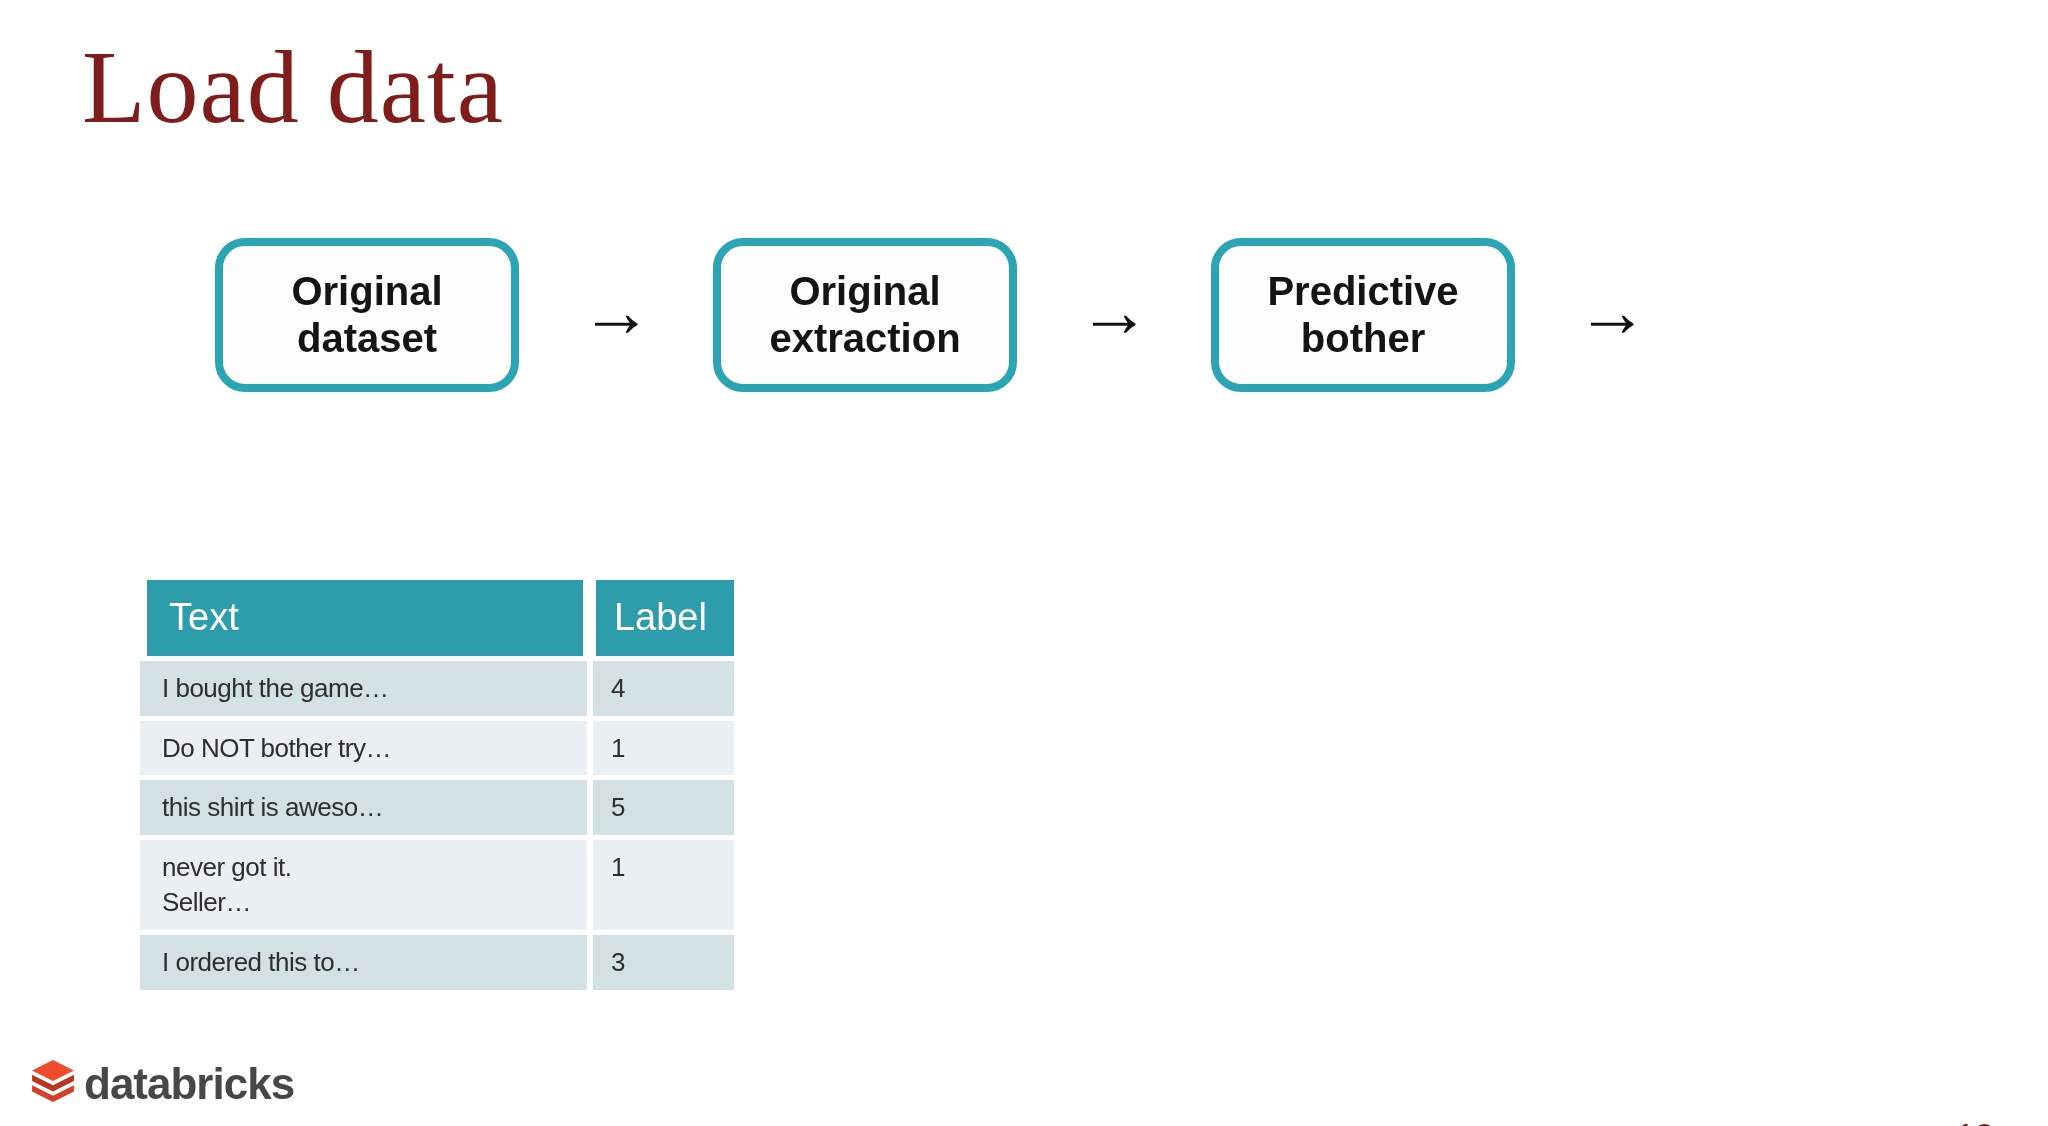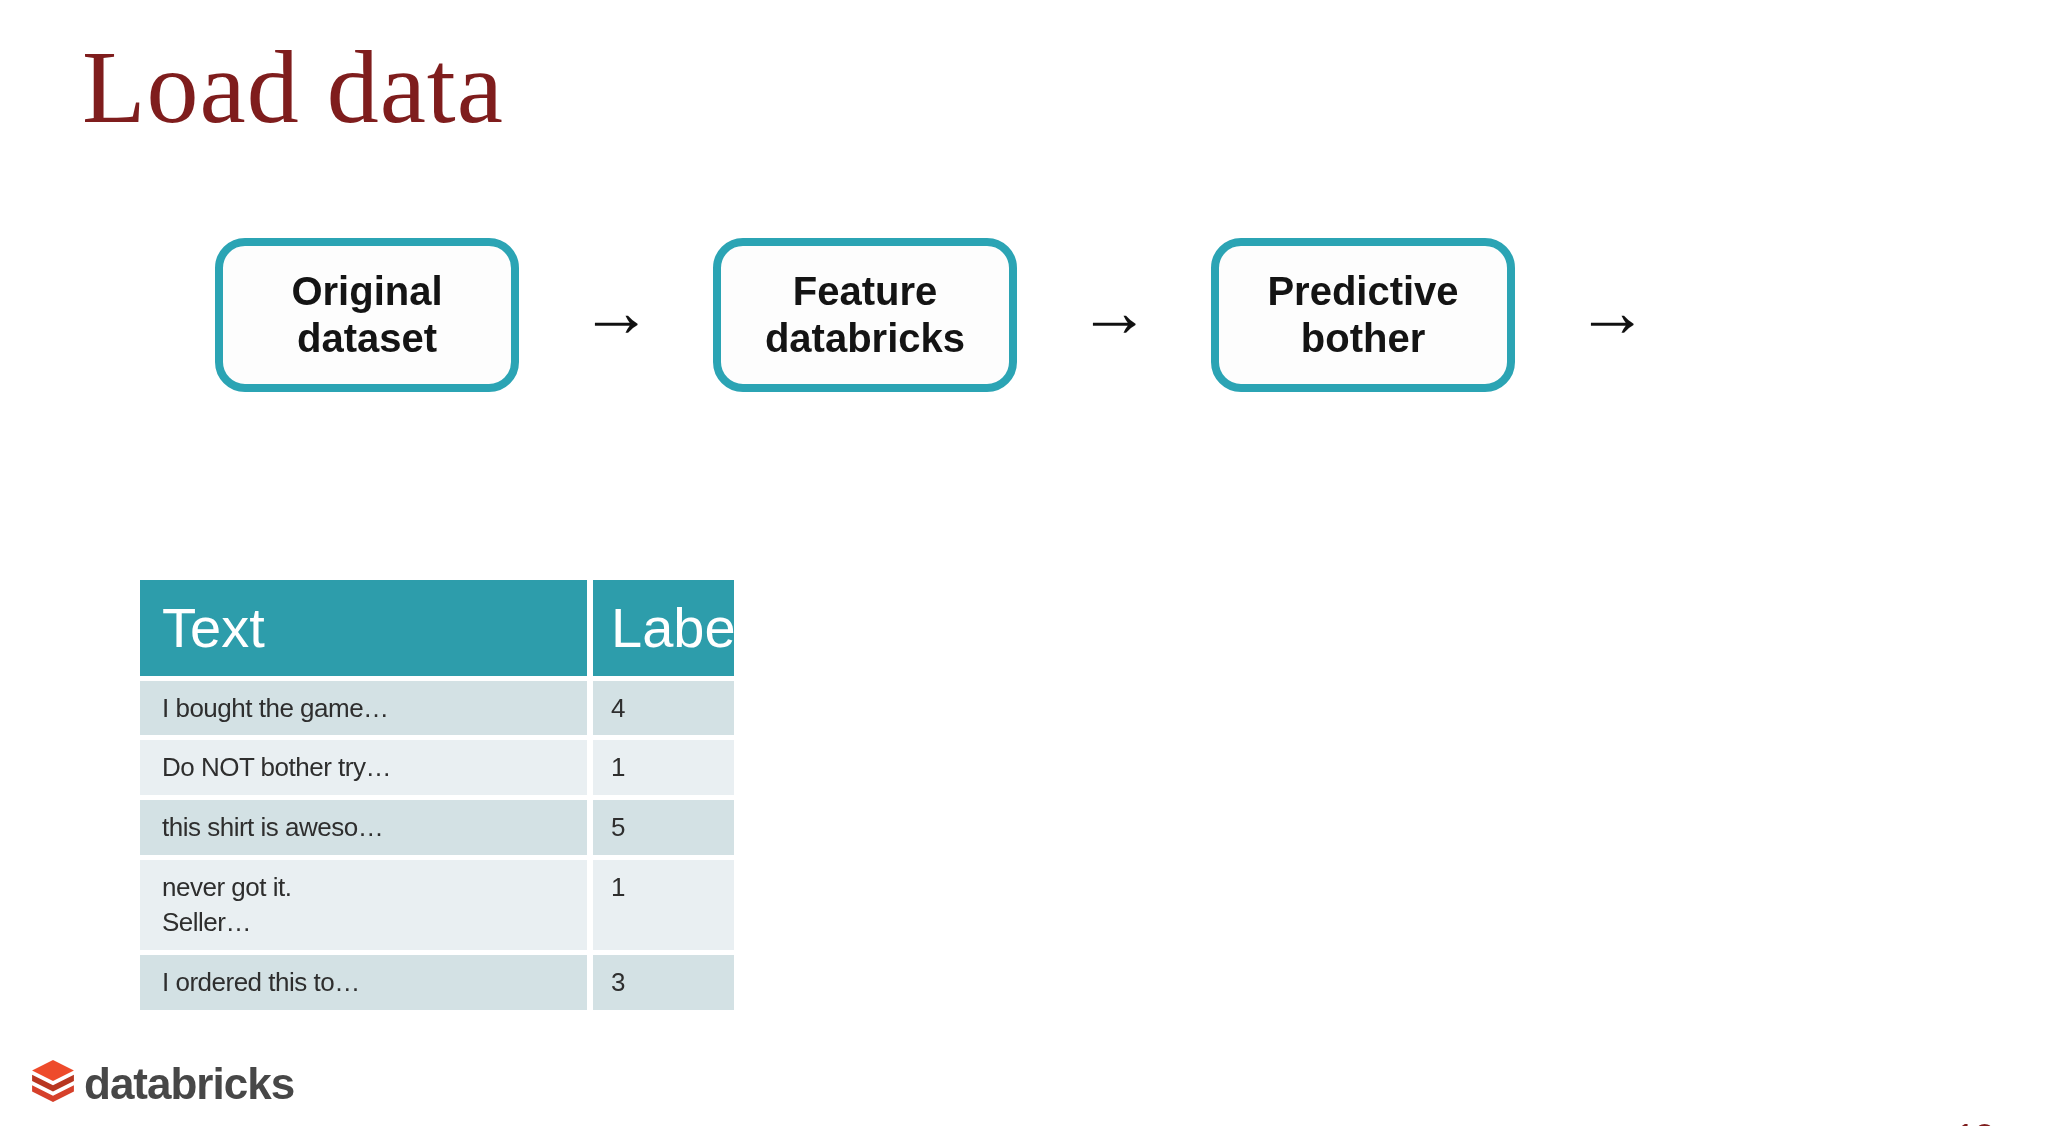--- a/index.html
+++ b/index.html
@@ -86,25 +86,26 @@
   }
   .t-cell-label {
     box-sizing: border-box;
     width: 141px;
     padding: 10px 16px 10px 18px;
   }
   .t-header .t-cell-text,
   .t-header .t-cell-label {
     background: #2d9dab;
     color: #ffffff;
-    font-size: 56px;
+    font-size: 38px;
     font-weight: 400;
     line-height: 1.1;
     padding-top: 17px;
     padding-bottom: 17px;
+    margin-left: 7px;
   }
   .t-body-row .t-cell-text,
   .t-body-row .t-cell-label {
     font-size: 26px;
     font-weight: 400;
     line-height: 1.34;
     color: #2e2e2e;
     letter-spacing: -0.5px;
   }
   .row-dark  .t-cell-text, .row-dark  .t-cell-label { background: #d3e1e4; }
@@ -143,21 +144,21 @@
 <div class="slide">
 
   <div class="title">Load data</div>
 
   <div class="flow">
     <div class="flow-box">
       <span>Original dataset</span>
     </div>
     <div class="flow-arrow">→</div>
     <div class="flow-box">
-      <span>Feature databricks</span>
+      <span>Original extraction</span>
     </div>
     <div class="flow-arrow">→</div>
     <div class="flow-box">
       <span>Predictive bother</span>
     </div>
     <div class="flow-arrow">→</div>
   </div>
 
   <div class="logo">
     <svg class="logo-icon" viewBox="0 0 44 44" xmlns="http://www.w3.org/2000/svg">

